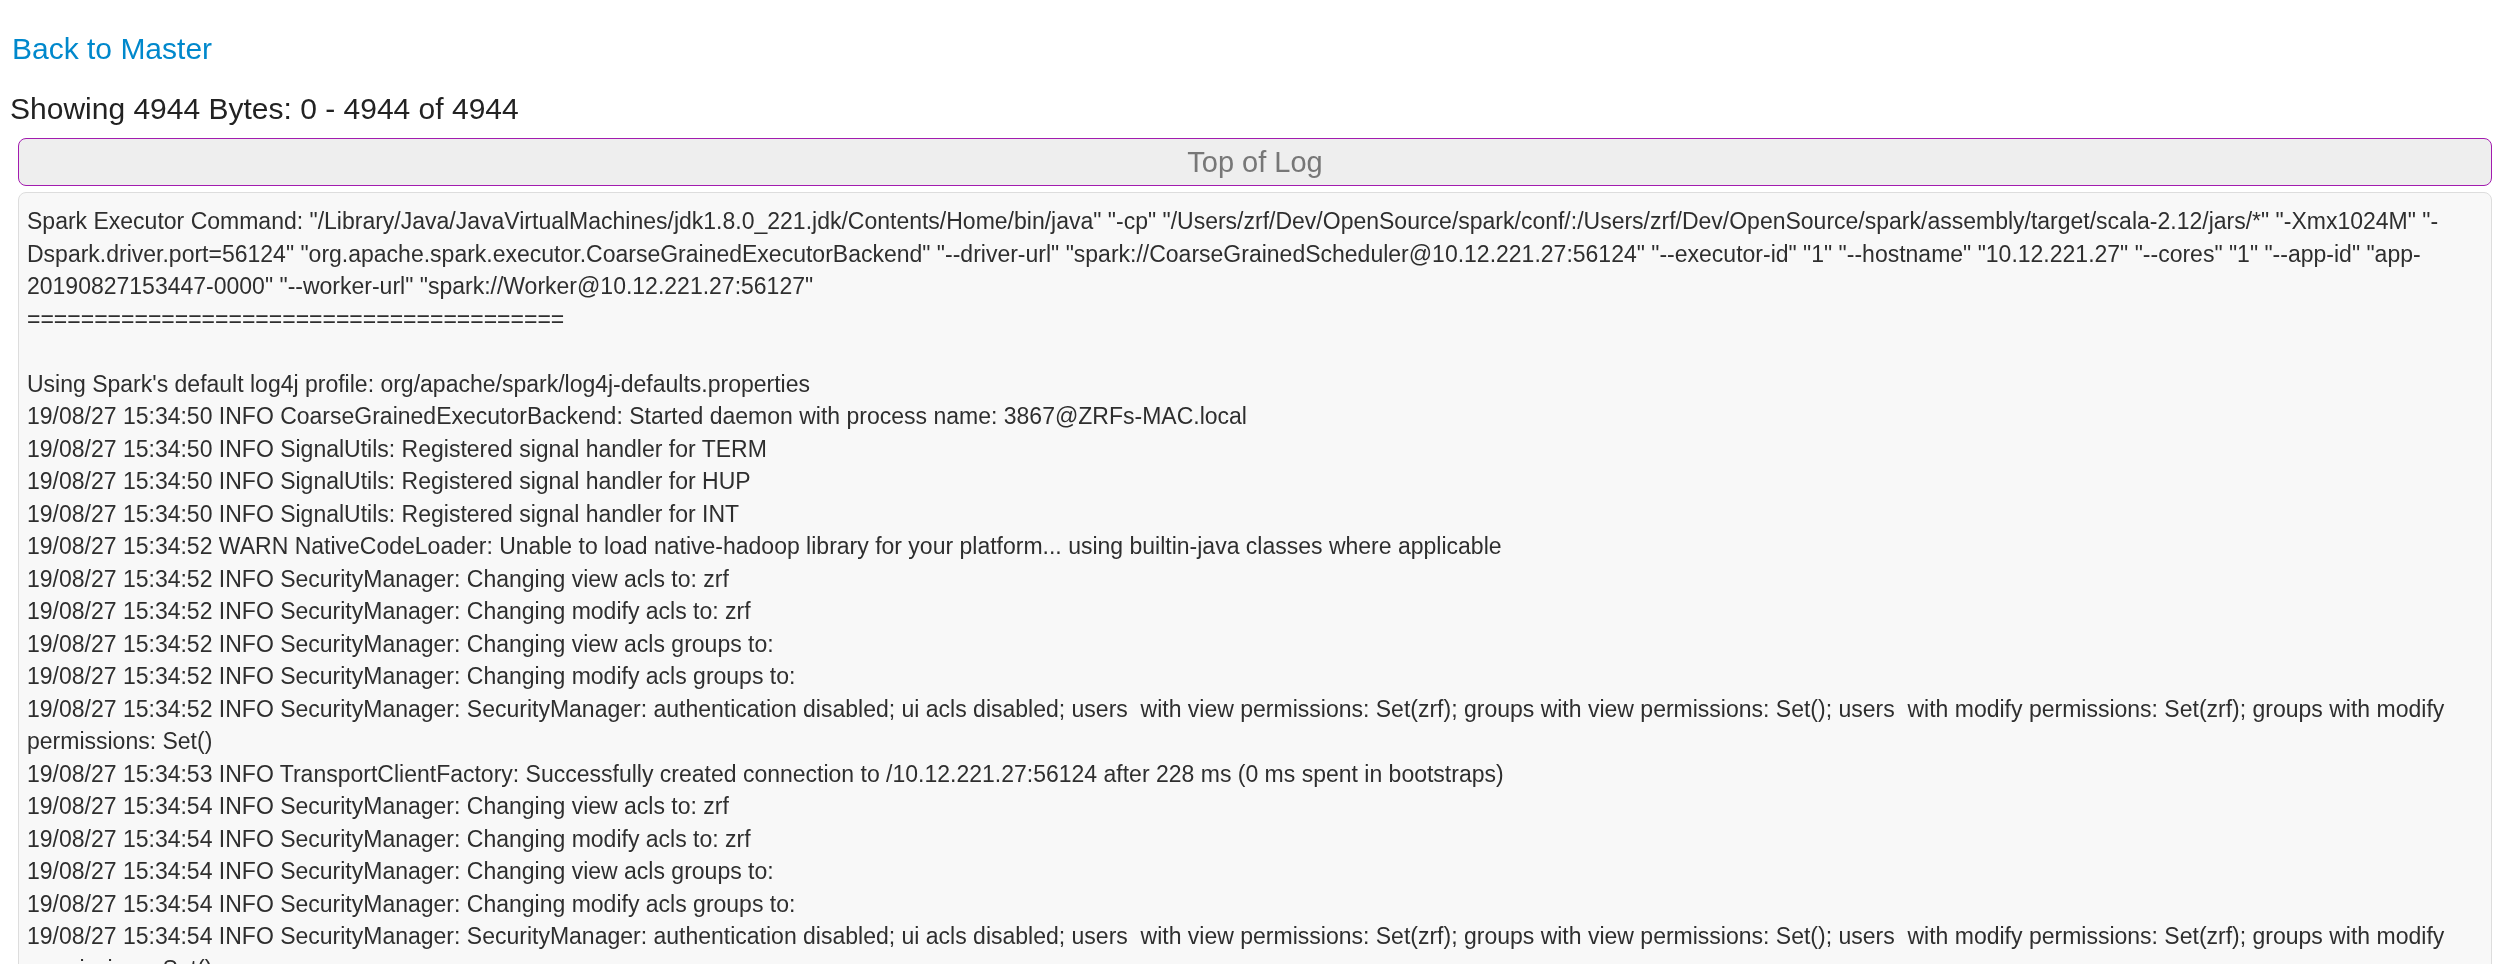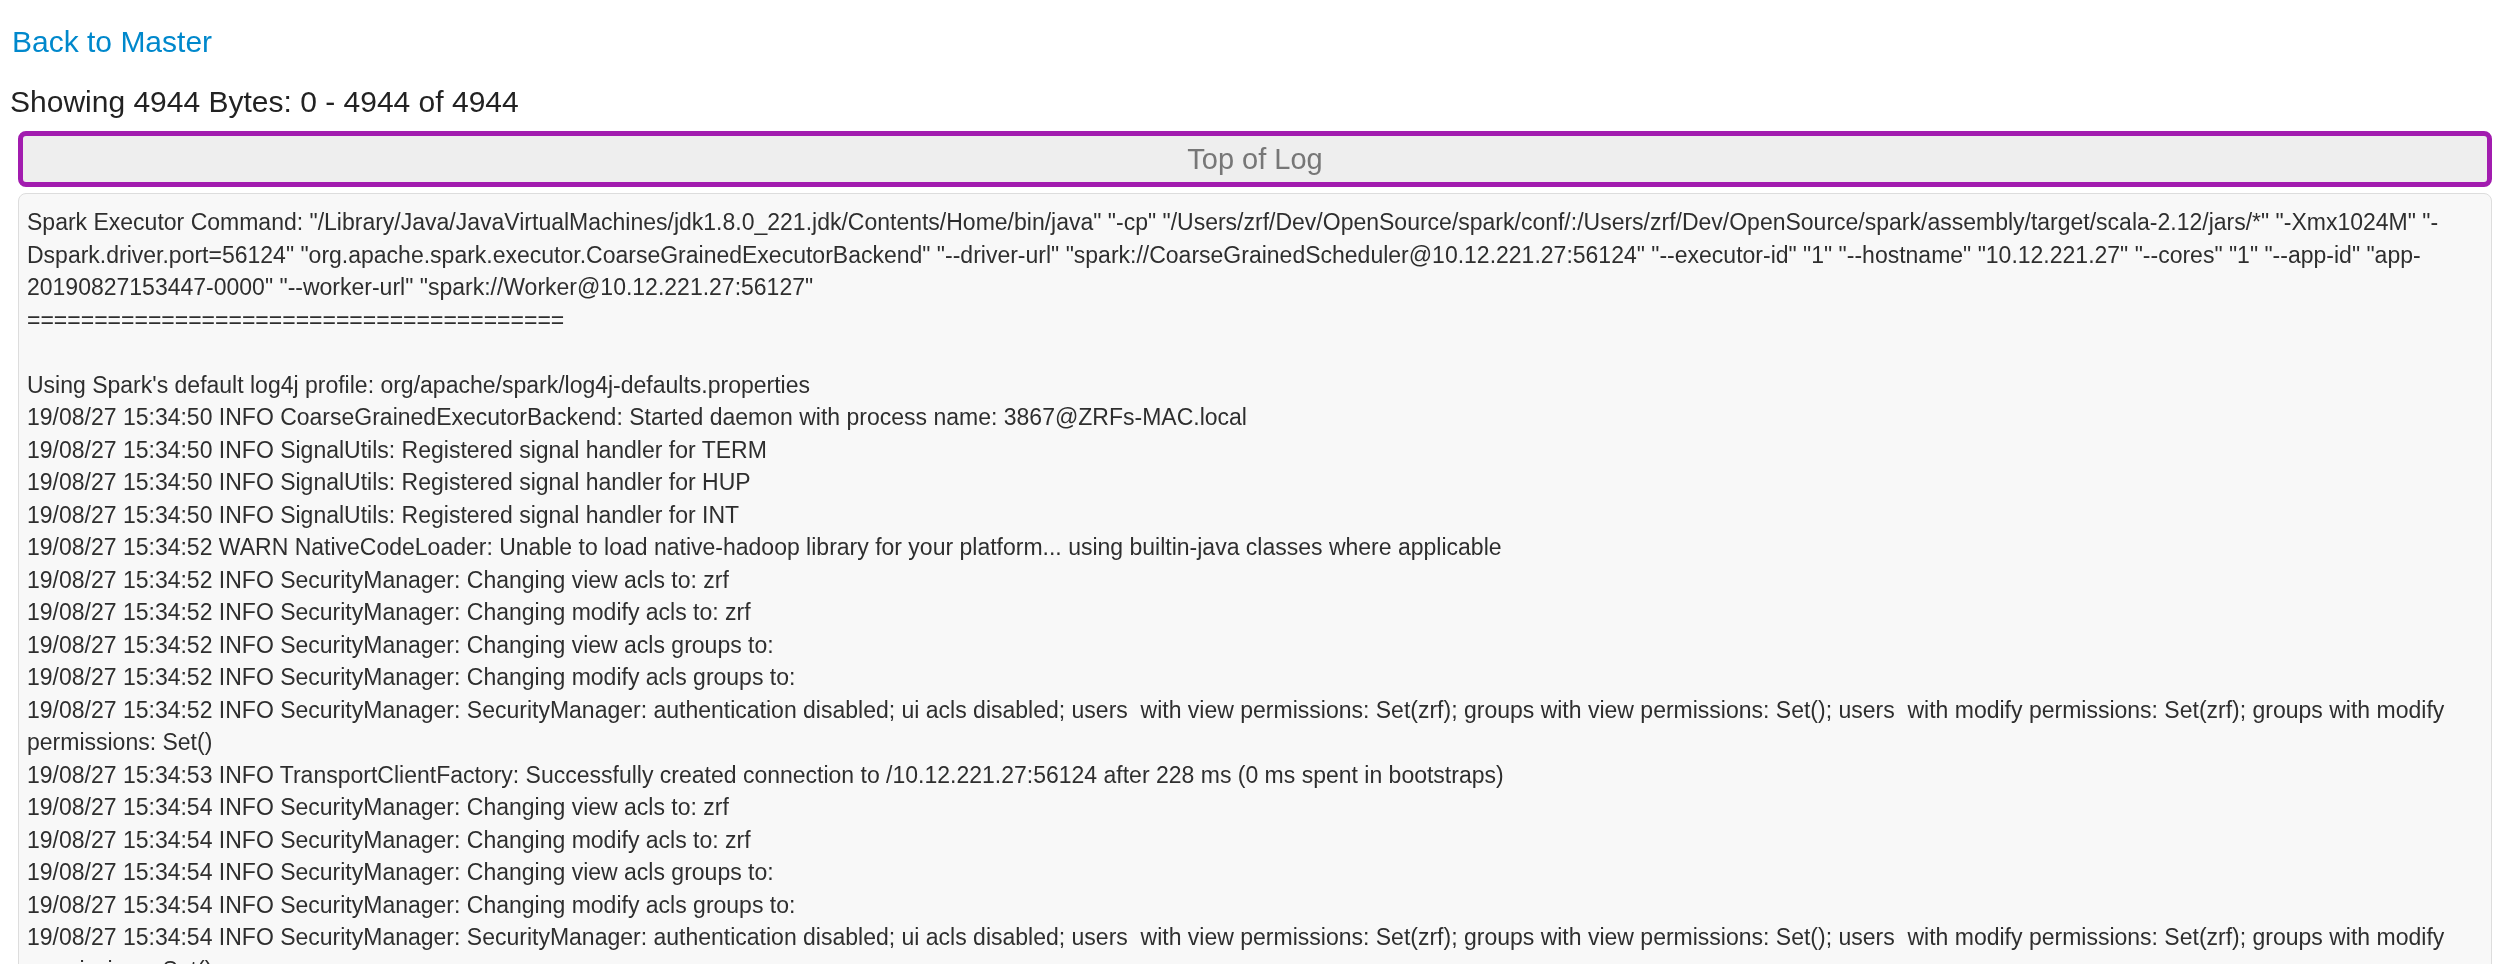--- a/index.html
+++ b/index.html
@@ -9,38 +9,38 @@
     font-family: "Liberation Sans", sans-serif;
   }
   .page {
     position: relative;
     width: 2510px;
     height: 964px;
     overflow: hidden;
     background: #ffffff;
   }
   .back-row {
-    padding: 25px 0 0 12px;
+    padding: 32px 0 0 12px;
   }
   a.back-link {
     color: #0088cc;
     font-size: 30px;
     text-decoration: none;
     cursor: pointer;
   }
   .byte-range {
     margin: 26px 16px 0 10px;
     font-size: 30px;
     color: #222222;
   }
   .top-of-log {
     margin: 12px 18px 6px 18px;
     height: 46px;
     background: #eeeeee;
-    border: 5px solid #a21caf;
+    border: 1px solid #a21caf;
     border-radius: 8px;
     display: flex;
     align-items: center;
     justify-content: center;
     color: #777777;
     font-size: 29px;
     cursor: default;
   }
   .log-box {
     margin: 0 18px;

